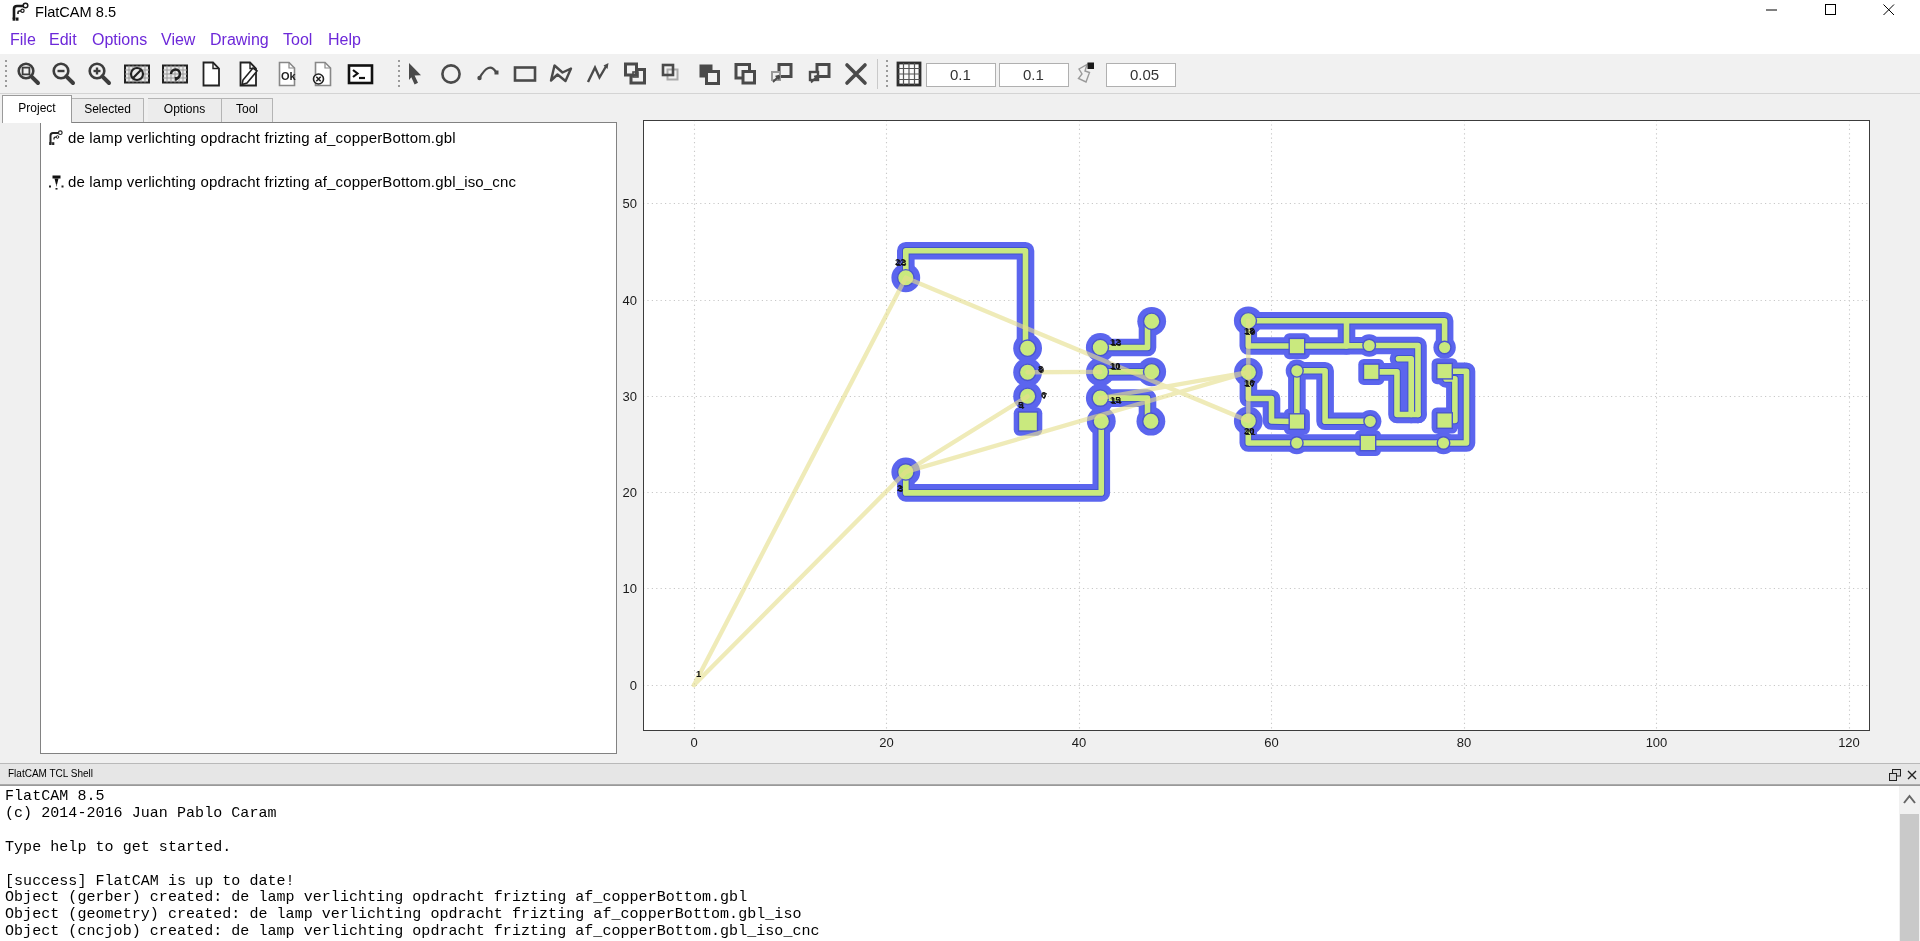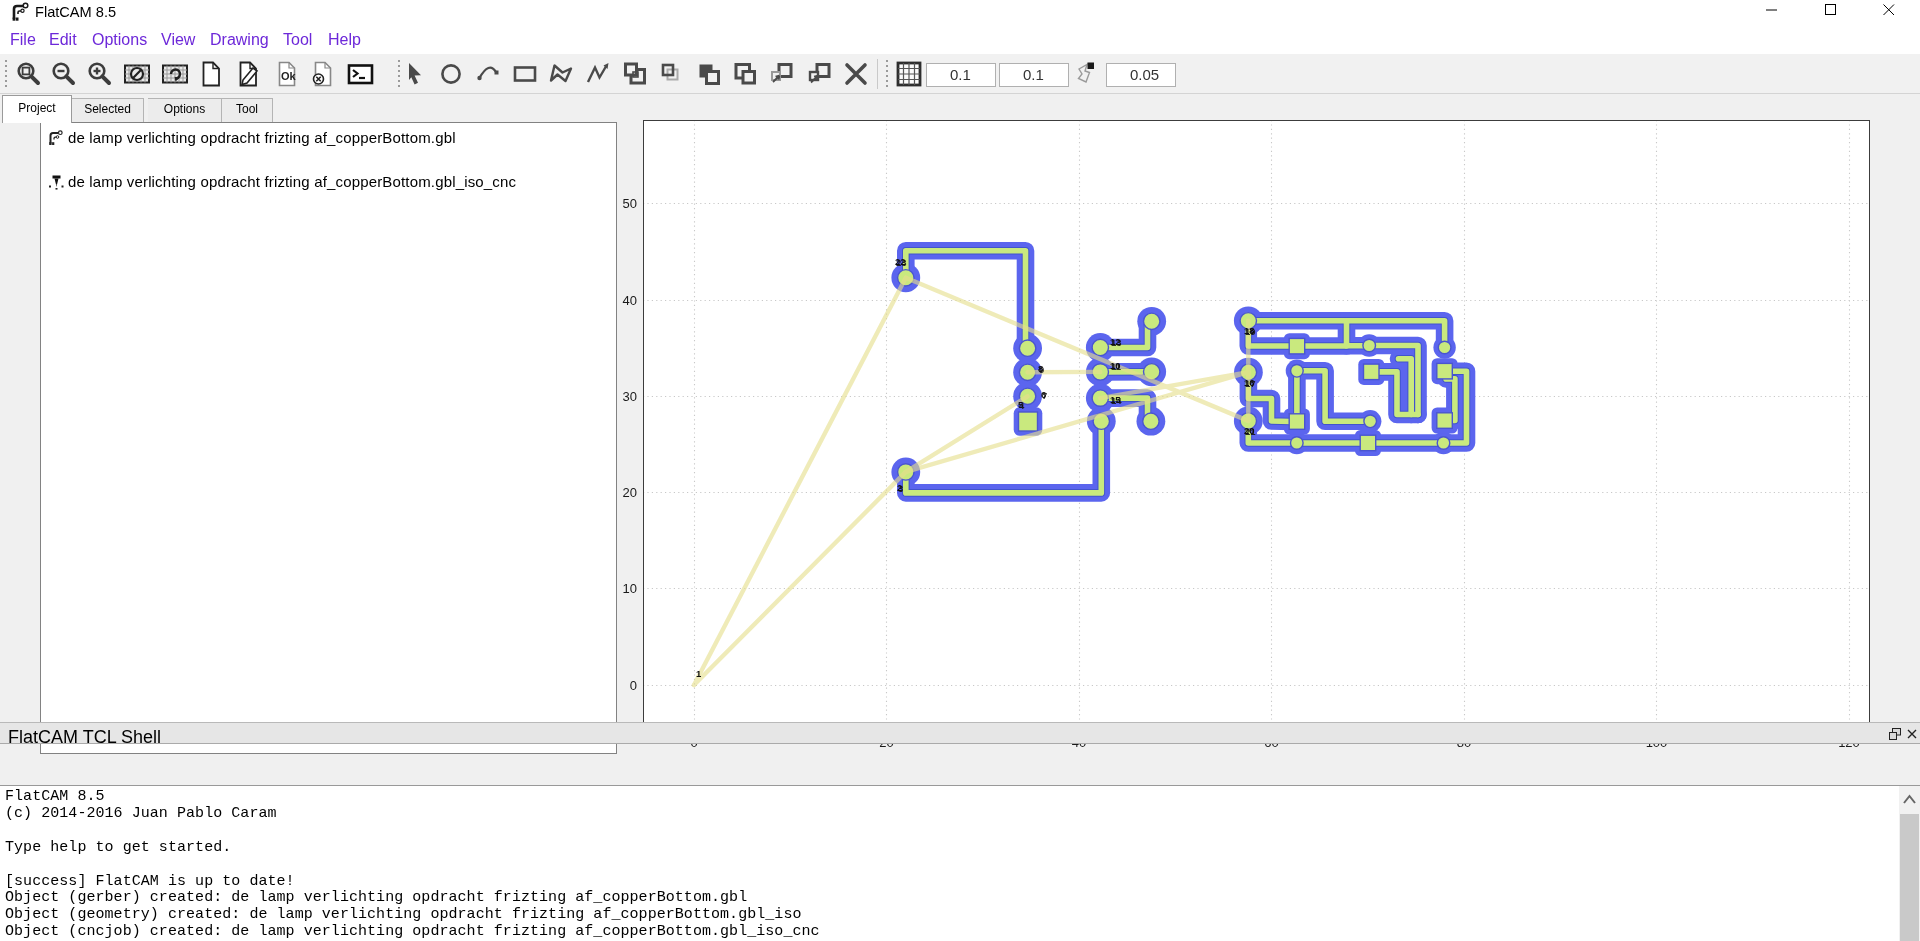--- a/index.html
+++ b/index.html
@@ -20,21 +20,21 @@
 
 .tab{position:absolute;font-size:12px;color:#000;text-align:center;background:#ececec;border:1px solid #b4b4b4;}
 #tab-project{left:2px;top:95px;width:70px;height:28px;background:#fff;border-color:#9a9a9a;border-bottom:none;z-index:5;padding-top:5px;}
 .tabi{top:98px;height:25px;padding-top:3px;border-left:none;}
 
 #tree{position:absolute;left:4px;top:122px;width:577px;height:632px;background:#fff;border:1px solid #828282;margin-left:36px;}
 .trow{position:absolute;left:1px;width:574px;height:22px;font-size:15px;color:#000;letter-spacing:0.16px;}
 .trow .txt{position:absolute;left:26px;top:3px;}
 .ticon{position:absolute;left:6px;top:3px;}
 
-#shell-head{position:absolute;left:0;top:722px;width:1920px;height:22px;background:#e6e6e6;border-top:1px solid #b9b9b9;border-bottom:1px solid #aaa;font-size:18px;color:#000;}
+#shell-head{position:absolute;left:0;top:763px;width:1920px;height:22px;background:#e6e6e6;border-top:1px solid #b9b9b9;border-bottom:1px solid #aaa;font-size:10px;color:#000;}
 #shell-body{position:absolute;left:0;top:785px;width:1920px;height:156px;background:#fff;border-top:1px solid #999;}
 #shell-text{position:absolute;left:5px;top:3px;font-family:"Liberation Mono",monospace;font-size:15px;letter-spacing:0.05px;line-height:16.9px;color:#000;white-space:pre;}
 #sbar{position:absolute;left:1899px;top:786px;width:21px;height:155px;background:#f1f1f1;}
 #sbar .up{position:absolute;left:0;top:0;width:21px;height:28px;background:#f1f1f1;}
 </style></head>
 <body>
 
 <div id="titlebar">
   <svg class="abs" style="left:11px;top:2px" width="18" height="19" viewBox="0 0 18 19">
     <path d="M3 17 L3 7 Q3 4 6 4 L13 4" fill="none" stroke="#1a1a1a" stroke-width="2.6"></path>

